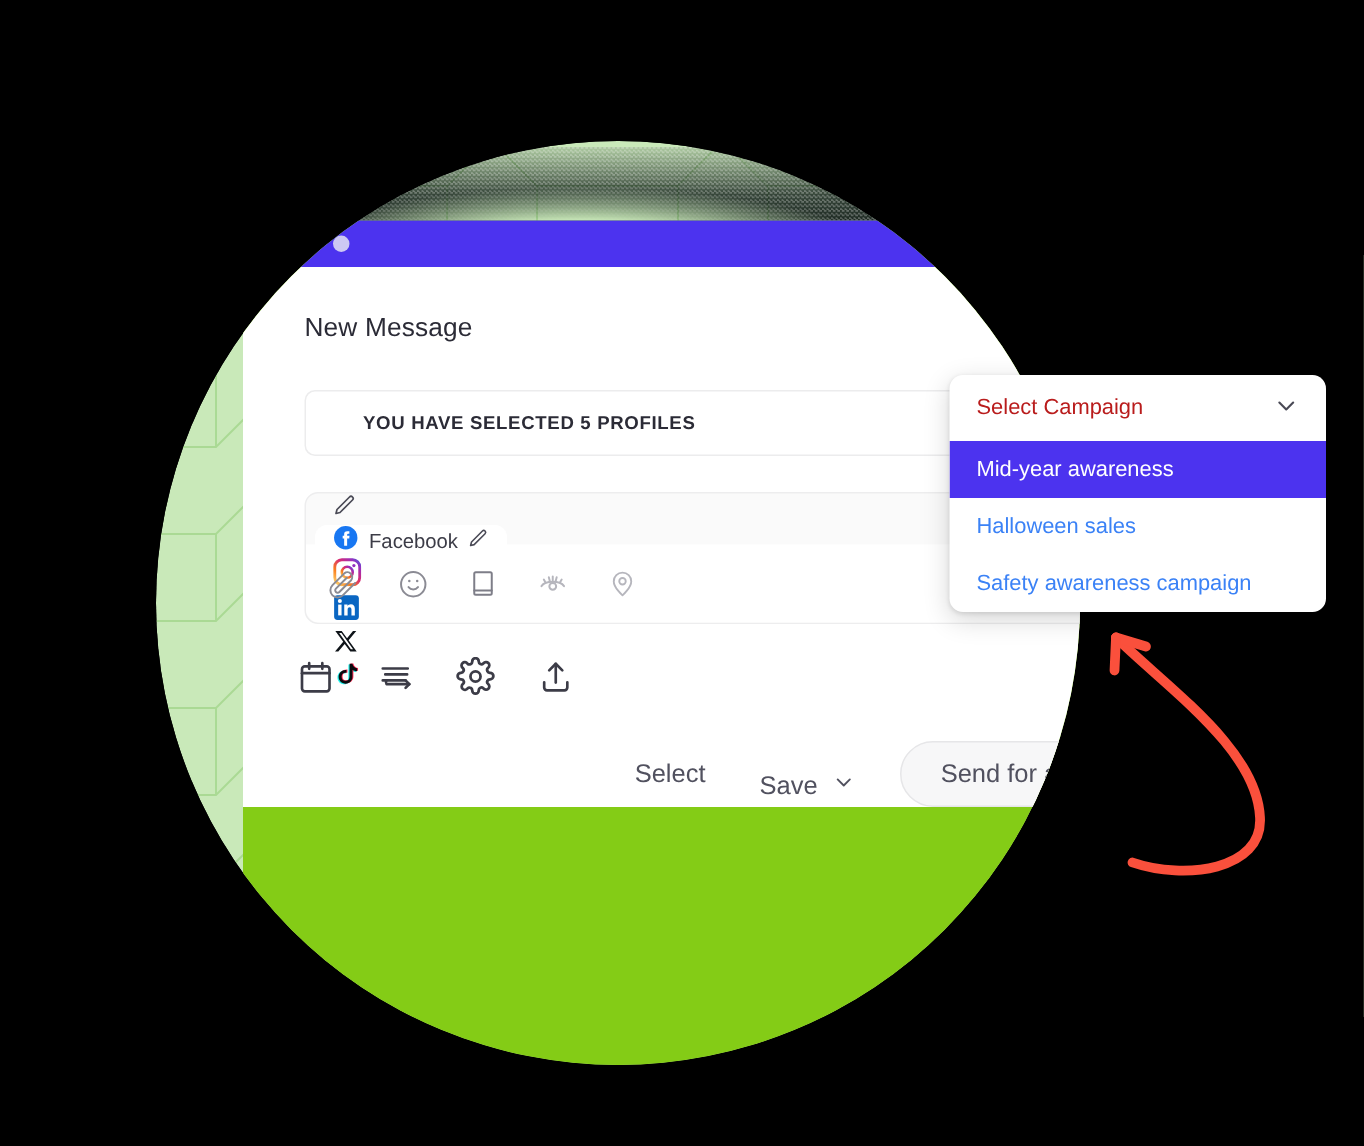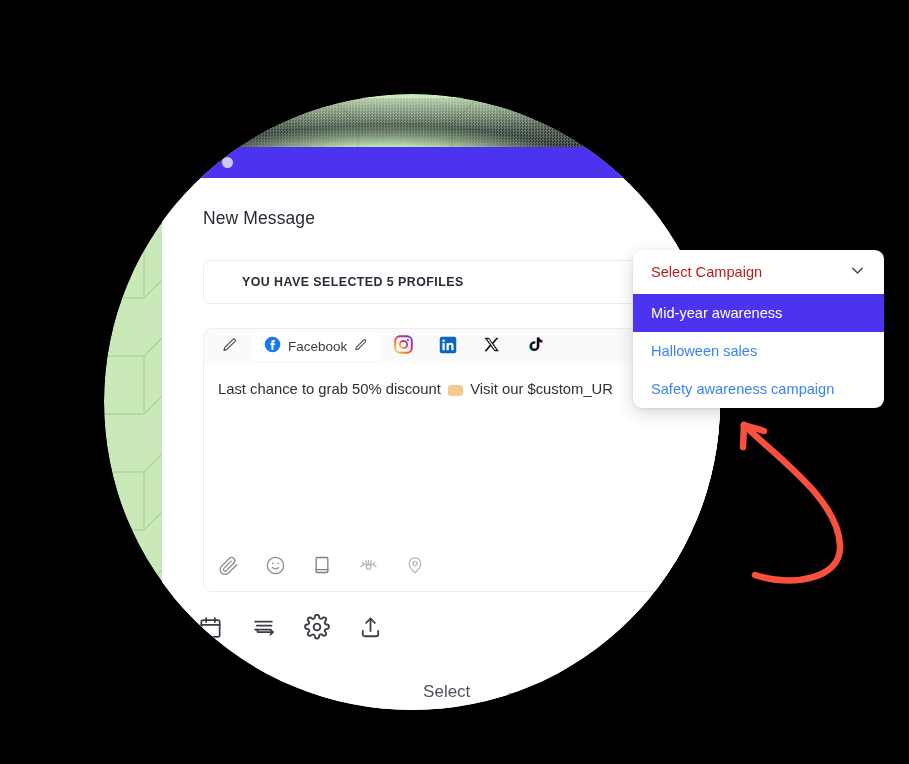--- a/index.html
+++ b/index.html
@@ -78,21 +78,21 @@
     mask-image: radial-gradient(ellipse 320px 86px at 50% 150%, rgba(0,0,0,0) 44%, #000 70%);
   }
 
   
   .card {
     position: absolute;
     left: 162px;
     top: 147px;
     width: 640px;
     min-height: 600px;
-    background: #7dd3fc;
+    background: #84cc16;
     border-radius: 10px 10px 0 0;
     overflow: visible;
   }
 
   .titlebar {
     height: 31px;
     background: #4c33ef;
     border-radius: 10px 10px 0 0;
     display: flex;
     align-items: center;
@@ -145,24 +145,25 @@
   .composer {
     margin: 24px 0 0 41px;
     width: 590px;
     border: 1px solid #ededee;
     border-radius: 9px;
     background: #fafafa;
     box-sizing: border-box;
   }
   .tabs {
     display: flex;
-    align-items: center;
+    align-items: flex-start;
     height: 34px;
     padding-left: 6px;
     gap: 2px;
+    flex-direction: column;
   }
   .tab {
     height: 29px;
     display: flex;
     align-items: center;
     gap: 7px;
     padding: 0 12px;
     border-radius: 8px 8px 0 0;
     background: transparent;
     font-size: 13.5px;
@@ -413,27 +414,20 @@
                 <svg width="17" height="17" viewBox="0 0 24 24">
                   <path d="M15.6 2.2h2.7c.2 1.4.9 2.6 2 3.3.7.5 1.5.8 2.4.9v2.8c-1.6 0-3.1-.5-4.4-1.4v6.6c0 3.6-2.9 6.5-6.5 6.5S5.3 18 5.3 14.4 8.2 7.9 11.8 7.9c.3 0 .6 0 .9.1v2.9c-.3-.1-.6-.2-.9-.2a3.7 3.7 0 1 0 3.7 3.7Z" fill="#25F4EE" transform="translate(-1.1,0.6)"></path>
                   <path d="M15.6 2.2h2.7c.2 1.4.9 2.6 2 3.3.7.5 1.5.8 2.4.9v2.8c-1.6 0-3.1-.5-4.4-1.4v6.6c0 3.6-2.9 6.5-6.5 6.5S5.3 18 5.3 14.4 8.2 7.9 11.8 7.9c.3 0 .6 0 .9.1v2.9c-.3-.1-.6-.2-.9-.2a3.7 3.7 0 1 0 3.7 3.7Z" fill="#FE2C55" transform="translate(0.9,-0.4)"></path>
                   <path d="M15.6 2.2h2.7c.2 1.4.9 2.6 2 3.3.7.5 1.5.8 2.4.9v2.8c-1.6 0-3.1-.5-4.4-1.4v6.6c0 3.6-2.9 6.5-6.5 6.5S5.3 18 5.3 14.4 8.2 7.9 11.8 7.9c.3 0 .6 0 .9.1v2.9c-.3-.1-.6-.2-.9-.2a3.7 3.7 0 1 0 3.7 3.7Z" fill="#0b0b0f"></path>
                 </svg>
               </span>
             </div>
 
           </div>
 
-          <div class="editor">
-            <div class="msg-text">
-              <span>Last chance to grab 50% discount</span>
-              <span class="tag-emoji"></span>
-              <span>Visit our $custom_UR</span>
-            </div>
-          </div>
 
           <div class="editor-tools">
             <span class="tool-ico">
               <svg width="21" height="21" viewBox="0 0 24 24" fill="none" stroke="#8b8b94" stroke-width="1.5" stroke-linecap="round" stroke-linejoin="round">
                 <path d="M21.4 11.1 12 20.5a5.5 5.5 0 0 1-7.8-7.8l9-9a3.7 3.7 0 0 1 5.2 5.2l-9 9a1.8 1.8 0 0 1-2.6-2.6l8.3-8.3"></path>
               </svg>
             </span>
             <span class="tool-ico">
               <svg width="21" height="21" viewBox="0 0 24 24" fill="none" stroke="#8b8b94" stroke-width="1.5" stroke-linecap="round" stroke-linejoin="round">
                 <circle cx="12" cy="12" r="9.3"></circle>

